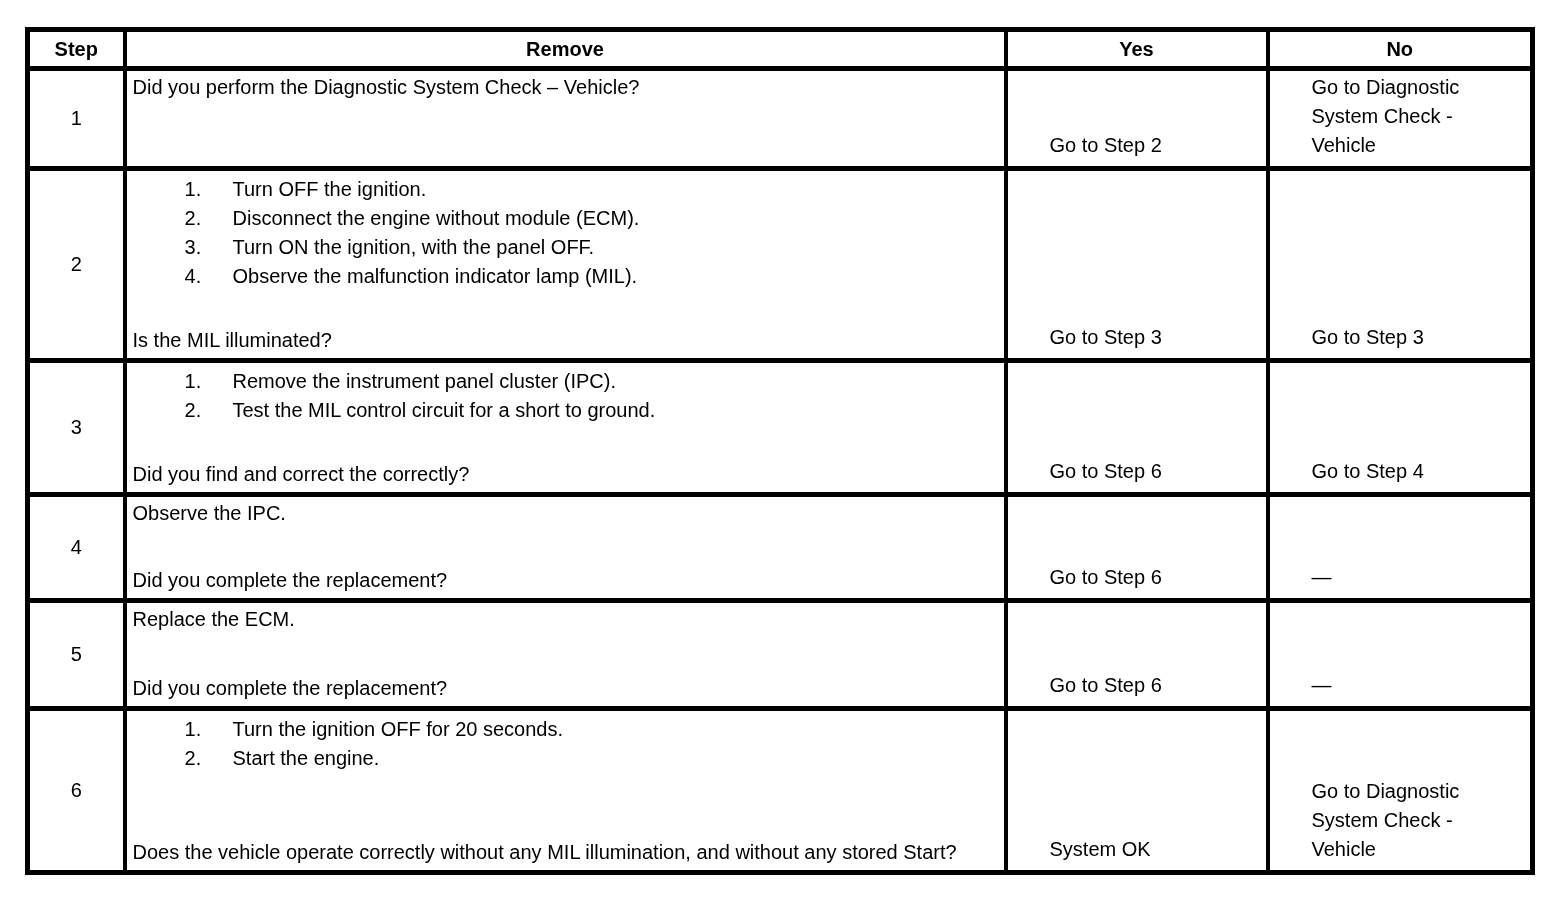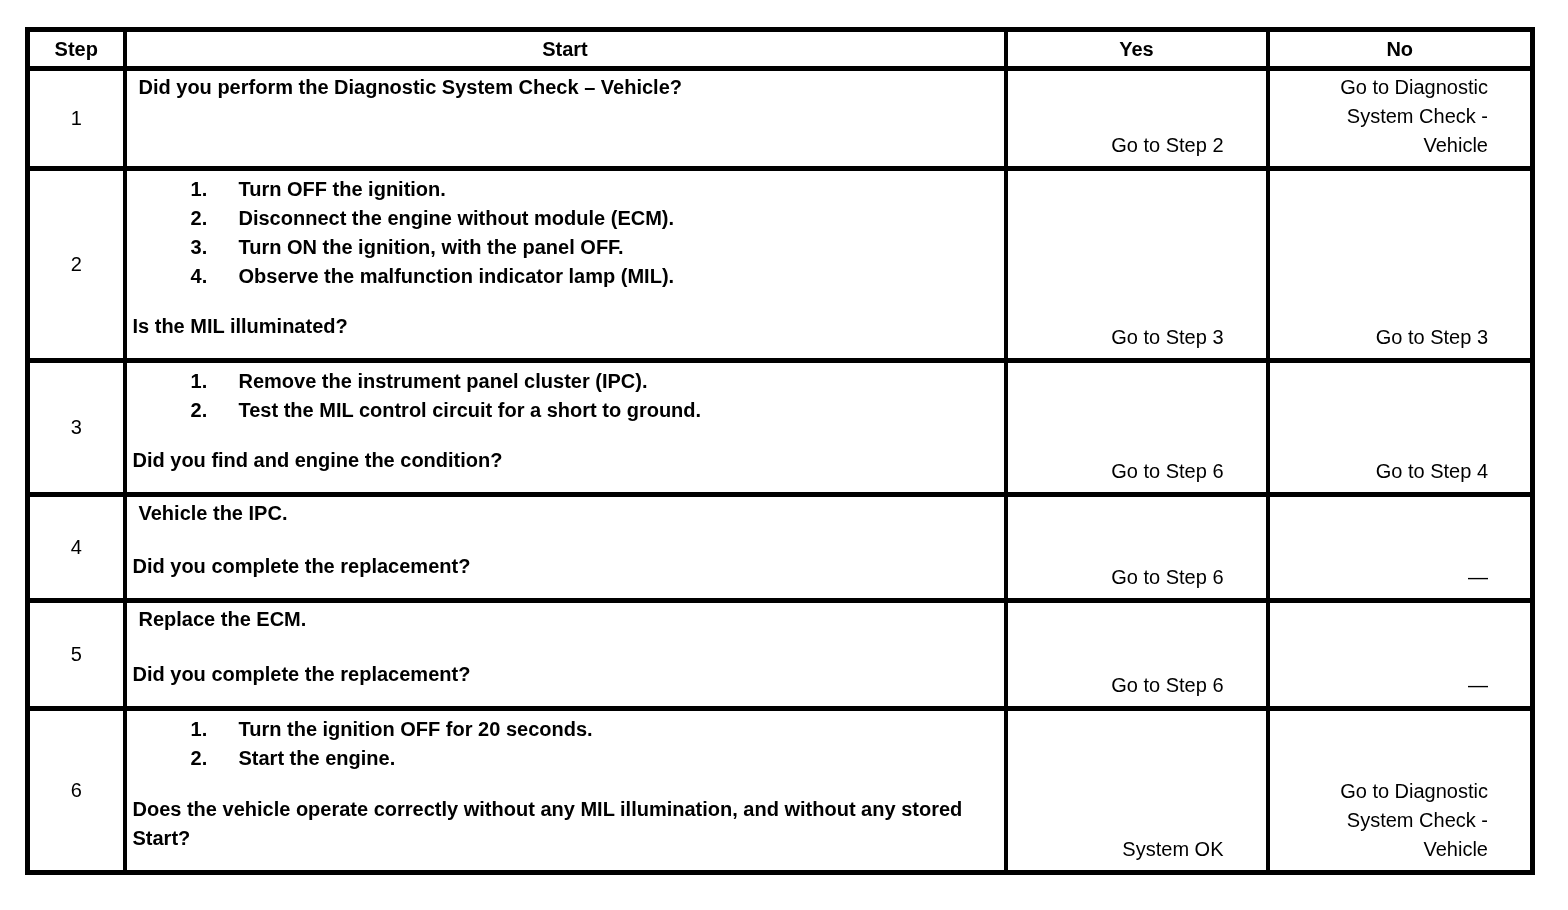--- a/index.html
+++ b/index.html
@@ -49,47 +49,46 @@
 
   td.step-cell {
     text-align: center;
     vertical-align: middle;
     padding: 0;
   }
   td.action-cell {
     position: relative;
     vertical-align: top;
     text-align: left;
-    padding: 2px 6px 4px 12px;
-    font-weight: bold;
+    padding: 2px 6px 4px 6px;
   }
   .action-intro { margin: 0; }
   .action-question {
     position: absolute;
     left: 6px;
     right: 6px;
-    bottom: 17px;
+    bottom: 3px;
   }
   ol.action-list {
     list-style: none;
     counter-reset: item;
     margin: 2px 0 0 0;
     padding: 0 0 0 52px;
   }
   ol.action-list li {
     counter-increment: item;
     display: flex;
   }
   ol.action-list li::before {
     content: counter(item) ".";
     width: 48px;
     flex: 0 0 48px;
   }
   td.yes-cell, td.no-cell {
-    text-align: right;
+    text-align: left;
     vertical-align: bottom;
     padding: 0 42px 6px 42px;
   }
 
   tbody tr.r1 { height: 100px; }
   tbody tr.r2 { height: 192px; }
   tbody tr.r3 { height: 134px; }
   tbody tr.r4 { height: 106px; }
   tbody tr.r5 { height: 108px; }
   tbody tr.r6 { height: 164px; }
@@ -101,21 +100,21 @@
   <table class="diag">
     <colgroup>
       <col class="c-step">
         <col class="c-action">
         <col class="c-yes">
         <col class="c-no">
     </colgroup>
     <thead>
       <tr>
         <th>Step</th>
-        <th>Start</th>
+        <th>Remove</th>
         <th>Yes</th>
         <th>No</th>
       </tr>
     </thead>
     <tbody>
 
       <tr class="r1">
         <td class="step-cell">1</td>
         <td class="action-cell">
           <div class="action-intro">Did you perform the Diagnostic System Check – Vehicle?</div>
@@ -152,30 +151,30 @@
         <td class="step-cell">3</td>
         <td class="action-cell">
           <ol class="action-list">
             <li>
                 <span>Remove the instrument panel cluster (IPC).</span>
               </li>
             <li>
                 <span>Test the MIL control circuit for a short to ground.</span>
               </li>
           </ol>
-          <div class="action-question">Did you find and engine the condition?</div>
+          <div class="action-question">Did you find and correct the correctly?</div>
         </td>
         <td class="yes-cell">Go to Step 6</td>
         <td class="no-cell">Go to Step 4</td>
       </tr>
 
       <tr class="r4">
         <td class="step-cell">4</td>
         <td class="action-cell">
-          <div class="action-intro">Vehicle the IPC.</div>
+          <div class="action-intro">Observe the IPC.</div>
           <div class="action-question">Did you complete the replacement?</div>
         </td>
         <td class="yes-cell">Go to Step 6</td>
         <td class="no-cell">—</td>
       </tr>
 
       <tr class="r5">
         <td class="step-cell">5</td>
         <td class="action-cell">
           <div class="action-intro">Replace the ECM.</div>

